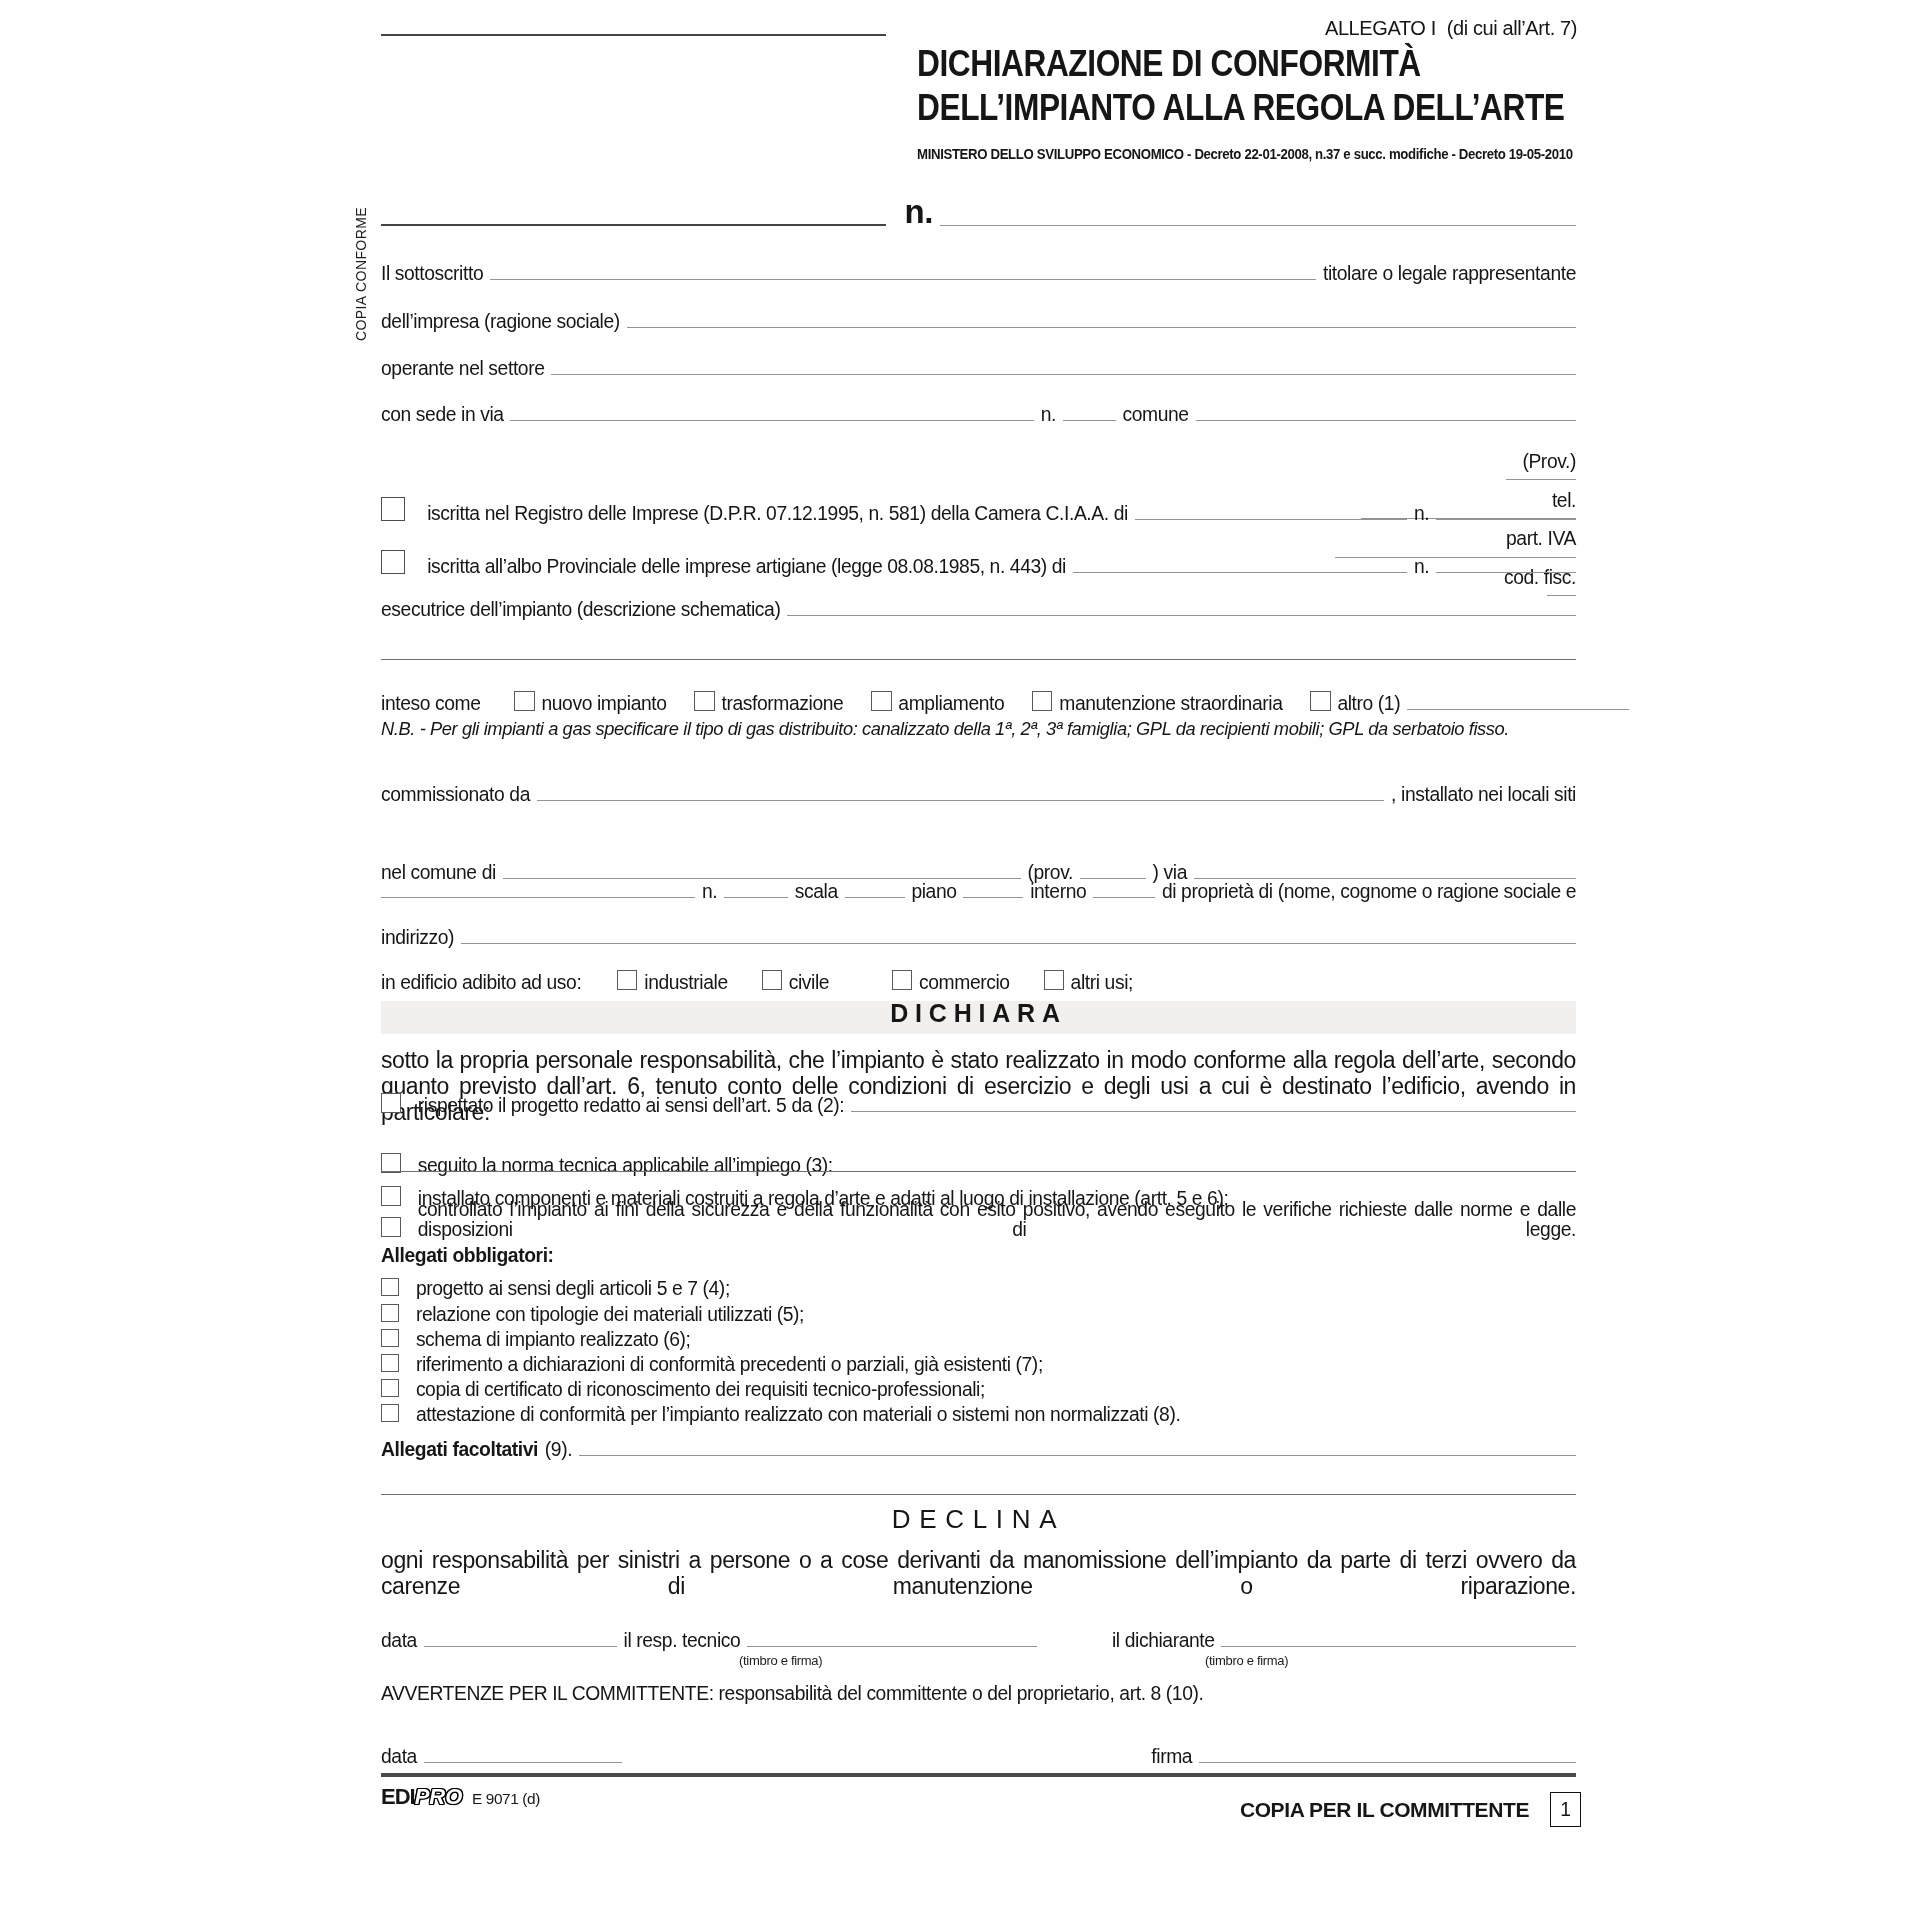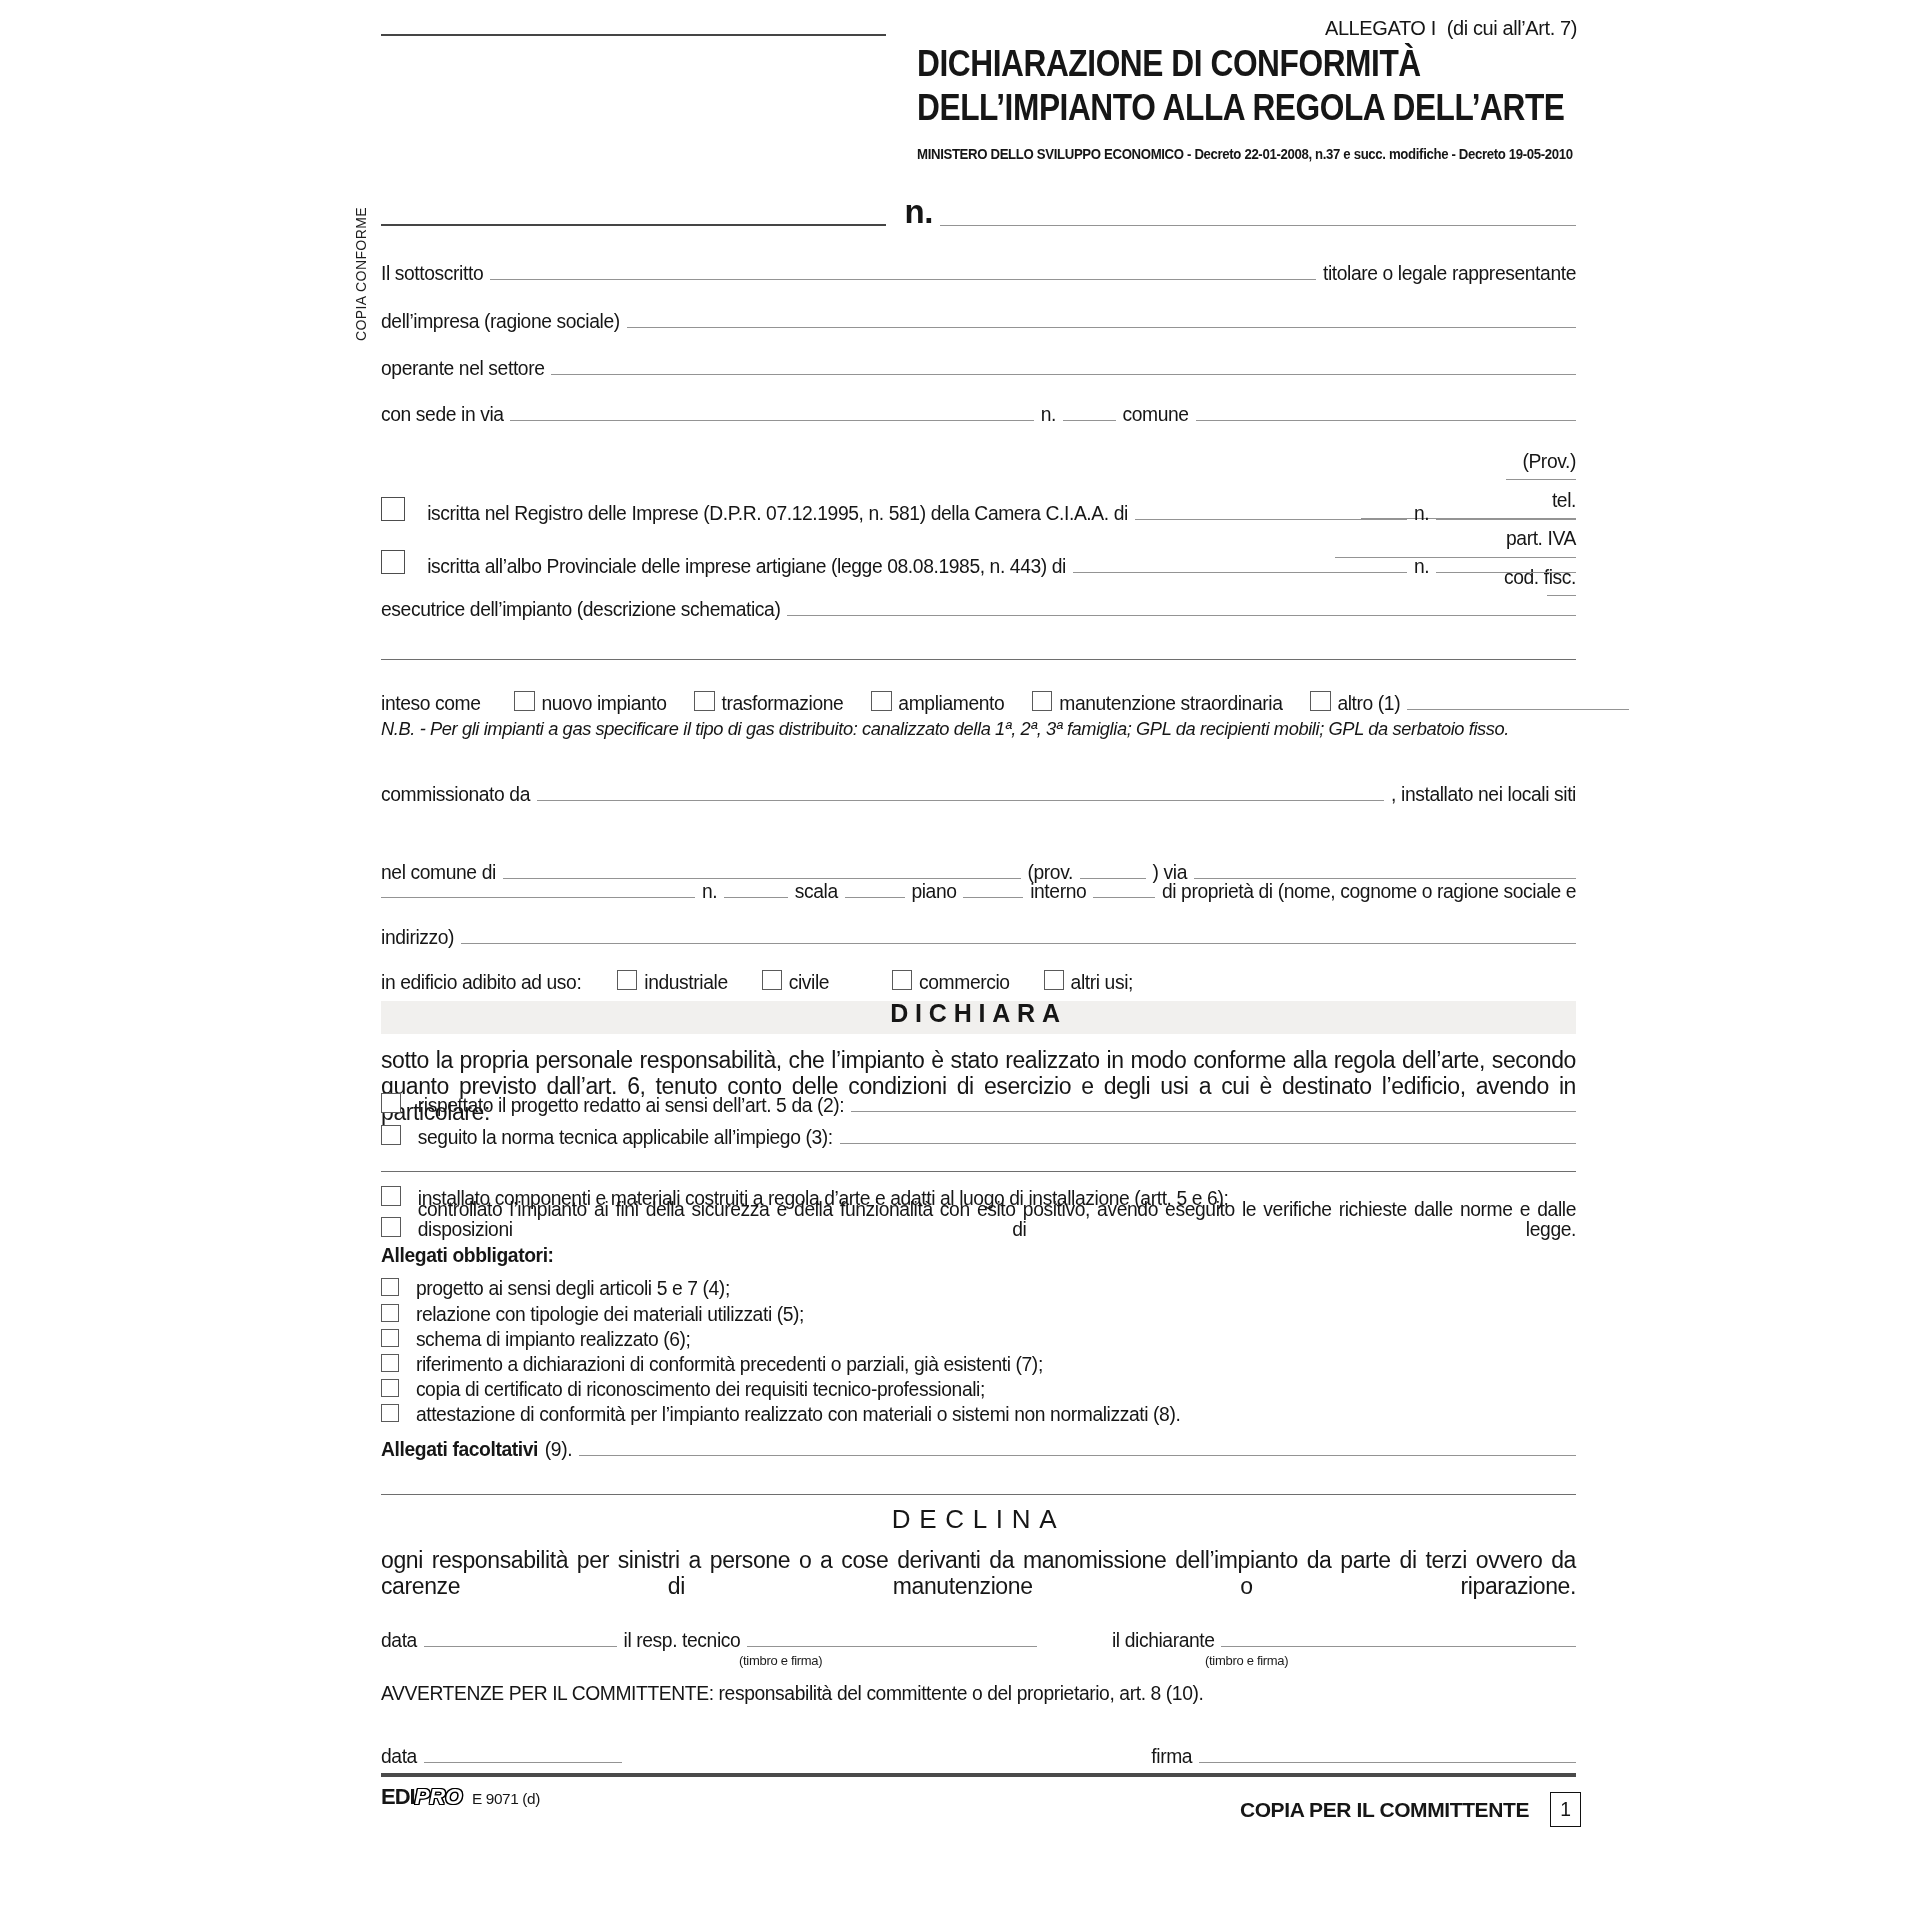--- a/index.html
+++ b/index.html
@@ -177,21 +177,21 @@
 </div>
 
 <div class="para" style="top:1047px;">sotto la propria personale responsabilità, che l’impianto è stato realizzato in modo conforme alla regola dell’arte, secondo quanto previsto dall’art. 6, tenuto conto delle condizioni di esercizio e degli usi a cui è destinato l’edificio, avendo in particolare:</div>
 
 <div class="row" style="top:1087px;height:29px;">
   <div class="cb"></div>
   <span class="lbl" style="margin-left:9.7px;">rispettato il progetto redatto ai sensi dell’art. 5 da (2):</span>
   <div class="ln fill"></div>
 </div>
 
-<div class="row" style="top:1119px;height:29px;">
+<div class="row" style="top:1147px;height:29px;">
   <div class="cb"></div>
   <span class="lbl" style="margin-left:9.7px;">seguito la norma tecnica applicabile all’impiego (3):</span>
   <div class="ln fill"></div>
 </div>
 
 <div class="divider" style="top:1171px;"></div>
 
 <div class="row item" style="top:1184px;">
   <div class="cb"></div>
   <span class="lbl" style="margin-left:9.7px;">installato componenti e materiali costruiti a regola d’arte e adatti al luogo di installazione (artt. 5 e 6);</span>

